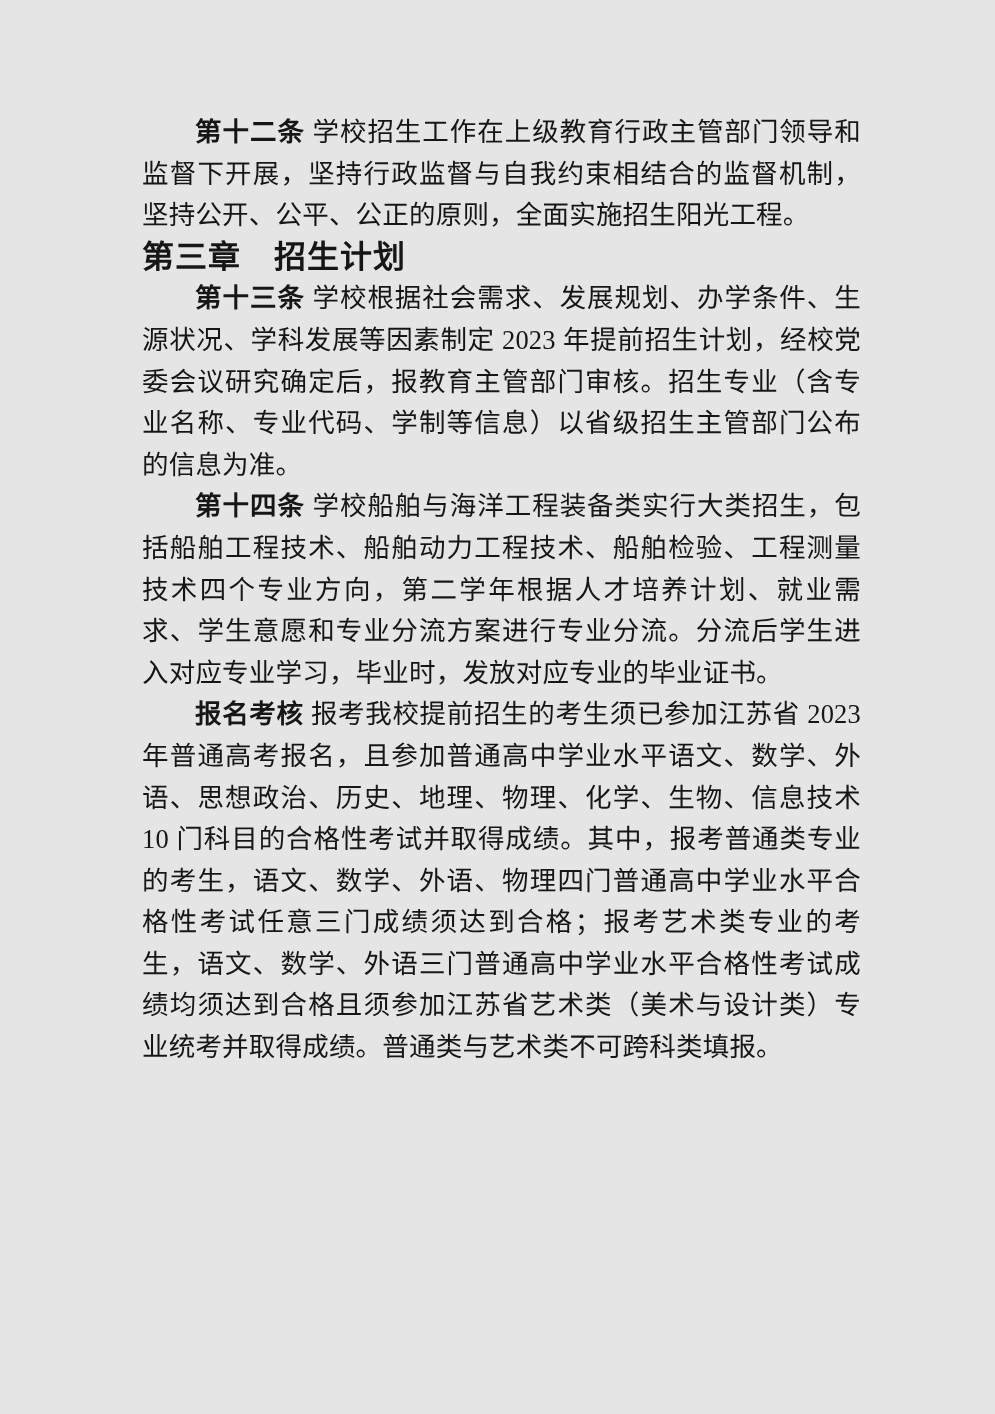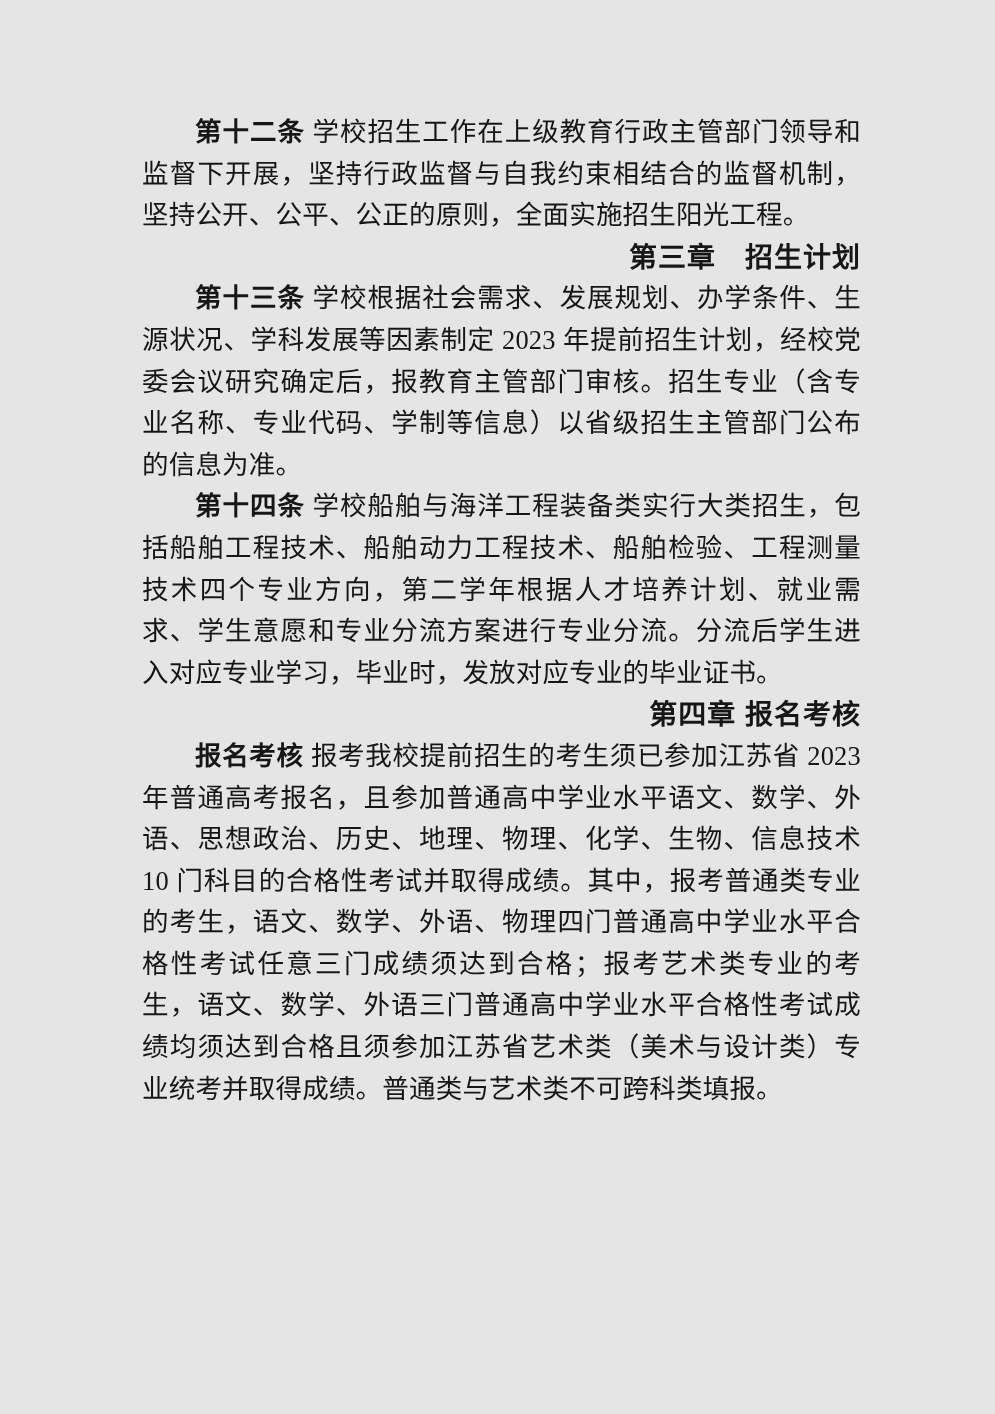--- a/index.html
+++ b/index.html
@@ -37,33 +37,32 @@
     margin: 0;
     padding: 0;
   }
   p.article {
     text-indent: 2em;
   }
   .article-label {
     font-weight: bold;
   }
   p.chapter-heading {
-    text-align: right;
+    text-align: left;
     text-indent: 0;
     font-family: "Liberation Sans", sans-serif;
     font-weight: bold;
-    font-size: 28px;
+    font-size: 32px;
     letter-spacing: 1px;
   }
 </style>
 </head>
 <body>
 
 <div class="page">
   <div class="content" id="document-content">
       <p class="article"><span class="article-label">第十二条</span> 学校招生工作在上级教育行政主管部门领导和监督下开展，坚持行政监督与自我约束相结合的监督机制，坚持公开、公平、公正的原则，全面实施招生阳光工程。</p>
       <p class="chapter-heading">第三章　招生计划</p>
       <p class="article"><span class="article-label">第十三条</span> 学校根据社会需求、发展规划、办学条件、生源状况、学科发展等因素制定 2023 年提前招生计划，经校党委会议研究确定后，报教育主管部门审核。招生专业（含专业名称、专业代码、学制等信息）以省级招生主管部门公布的信息为准。</p>
       <p class="article"><span class="article-label">第十四条</span> 学校船舶与海洋工程装备类实行大类招生，包括船舶工程技术、船舶动力工程技术、船舶检验、工程测量技术四个专业方向，第二学年根据人才培养计划、就业需求、学生意愿和专业分流方案进行专业分流。分流后学生进入对应专业学习，毕业时，发放对应专业的毕业证书。</p>
-      <p class="chapter-heading">第四章 报名考核</p>
       <p class="article"><span class="article-label">报名考核</span> 报考我校提前招生的考生须已参加江苏省 2023 年普通高考报名，且参加普通高中学业水平语文、数学、外语、思想政治、历史、地理、物理、化学、生物、信息技术 10 门科目的合格性考试并取得成绩。其中，报考普通类专业的考生，语文、数学、外语、物理四门普通高中学业水平合格性考试任意三门成绩须达到合格；报考艺术类专业的考生，语文、数学、外语三门普通高中学业水平合格性考试成绩均须达到合格且须参加江苏省艺术类（美术与设计类）专业统考并取得成绩。普通类与艺术类不可跨科类填报。</p>
     </div>
 </div>
 
 </body></html>

